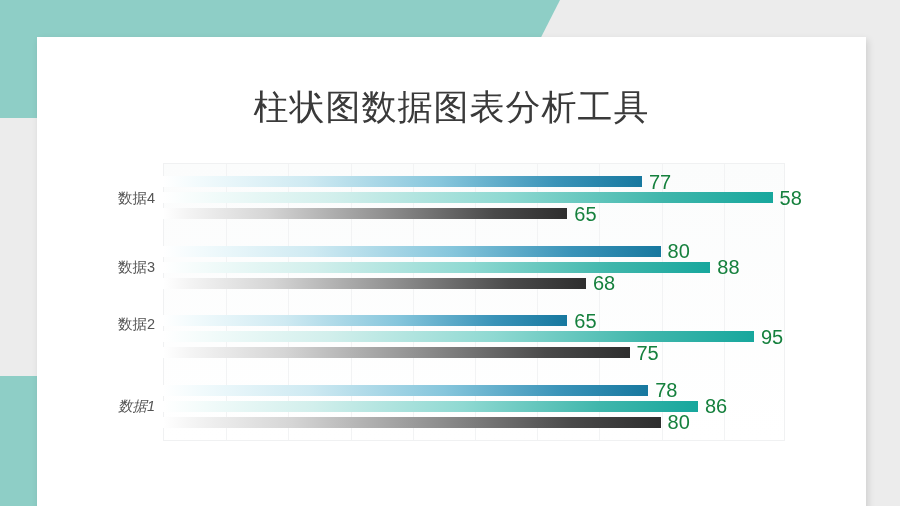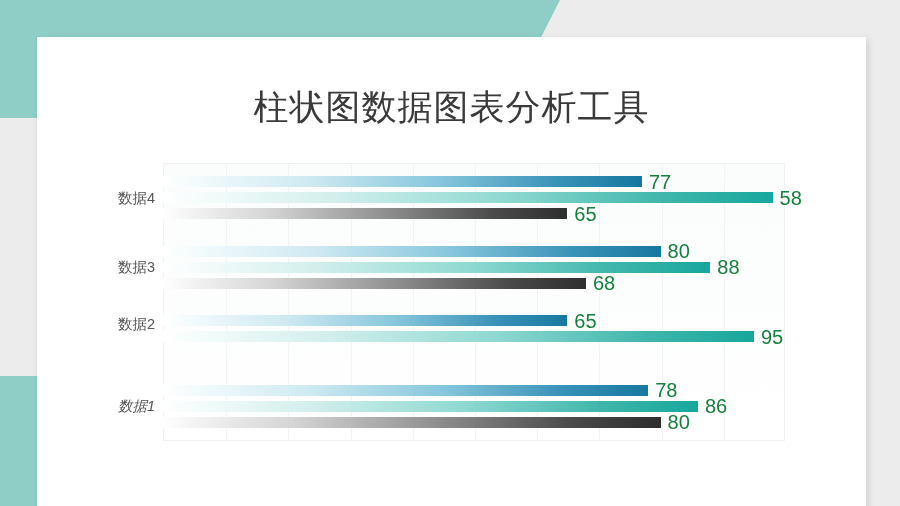--- a/index.html
+++ b/index.html
@@ -223,20 +223,24 @@
         </div>
         <div class="bar-group" style="top: 152.25px; height: 43px;">
           <div class="bar-row" style="top: 0px; width: 100%;">
             <div class="bar series-blue" style="width: 404.3px;"></div>
             <span class="bar-value" style="left: 404.3px;">65</span>
           </div>
           <div class="bar-row" style="top: 16px; width: 100%;">
             <div class="bar series-teal" style="width: 590.9px;"></div>
             <span class="bar-value" style="left: 590.9px;">95</span>
           </div>
+          <div class="bar-row" style="top: 32px; width: 100%;">
+            <div class="bar series-dark" style="width: 466.5px;"></div>
+            <span class="bar-value" style="left: 466.5px;">75</span>
+          </div>
         </div>
         <div class="bar-group" style="top: 221.75px; height: 43px;">
           <div class="bar-row" style="top: 0px; width: 100%;">
             <div class="bar series-blue" style="width: 485.16px;"></div>
             <span class="bar-value" style="left: 485.16px;">78</span>
           </div>
           <div class="bar-row" style="top: 16px; width: 100%;">
             <div class="bar series-teal" style="width: 534.92px;"></div>
             <span class="bar-value" style="left: 534.92px;">86</span>
           </div>

